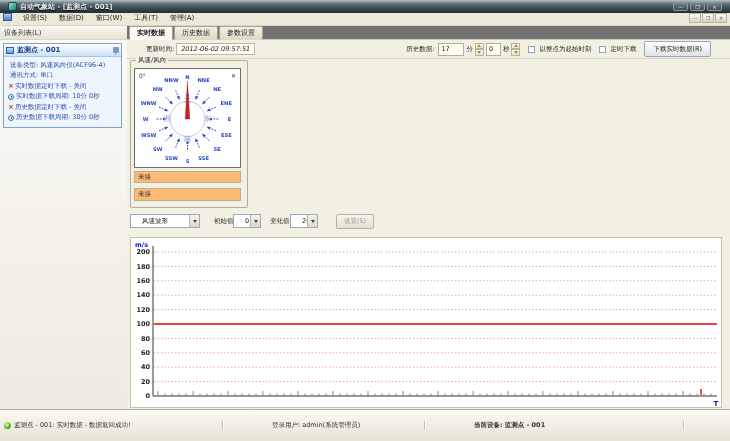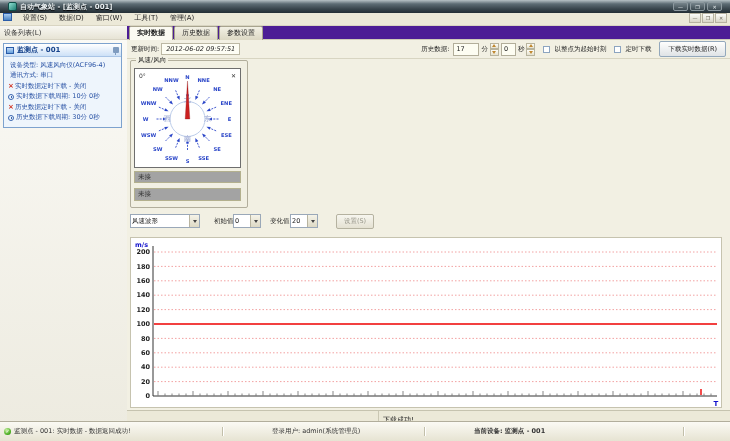--- a/index.html
+++ b/index.html
@@ -45,29 +45,29 @@
   .dp-body { padding:3px 2px 4px 3px; font-size:6.5px; color:#2a53a5; }
   .dp-line { display:flex; align-items:center; height:10.5px; white-space:nowrap; overflow:hidden; }
   .dp-pad { width:3px; flex:none; }
   .icon-cross { width:8px; flex:none; text-align:center; color:#d03020; font-weight:bold; font-size:7px; }
   .icon-clock { width:6px; height:6px; flex:none; border:1px solid #3a66b0; border-radius:50%;
     margin:0 2px 0 1px; position:relative; }
   .icon-clock::after { content:""; position:absolute; left:2px; top:1px; width:1px; height:2px; background:#3a66b0; }
 
   
   .main { position:absolute; left:127px; top:26px; right:0; bottom:14px; background:#f2f0e3; }
-  .tabstrip { position:absolute; top:0; left:0; right:0; height:14px; background:#4c1d95;
+  .tabstrip { position:absolute; top:0; left:0; right:0; height:14px; background:#737373;
     border-bottom:1px solid #cfccb8; padding-left:2px; }
   .tab { display:inline-block; height:14px; line-height:13px; padding:0 7px; margin-right:1px;
     border:1px solid #a8a48e; border-bottom:none; border-radius:2px 2px 0 0; vertical-align:bottom;
     background:linear-gradient(#f2f0e4,#dcd8c4); font-size:7px; }
   .tab.active { background:#fbfaf2; font-weight:bold; }
 
   .toolbar { position:absolute; top:14px; left:0; right:0; height:19px; display:flex; align-items:center;
-    padding:0 4px; background:#f2f0e3; border-bottom:1px solid #d8d5c2; font-size:6.5px; }
+    padding:0 19px; background:#f2f0e3; border-bottom:1px solid #d8d5c2; font-size:6.5px; }
   .tb-label { margin-right:2px; white-space:nowrap; }
   .update-box { border:1px solid #bcb8a4; background:#fdfdf4; padding:1px 4px; white-space:nowrap;font-style:italic; }
   .tb-right { margin-left:auto; display:flex; align-items:center; gap:2px; }
   .textbox { height:13px; border:1px solid #b2ae9a; background:#fdfdf2; padding:0 2px; line-height:11px; }
   .txt-min { width:26px; } .txt-sec { width:15px; }
   .spin { width:9px; height:13px; display:flex; flex-direction:column; }
   .spin span { flex:1; border:1px solid #b8b49e; background:linear-gradient(#fdfdf8,#e6e2cf);
     display:flex; align-items:center; justify-content:center; }
   .spin .up::after { content:""; border-left:2px solid transparent; border-right:2px solid transparent;
     border-bottom:3px solid #c08830; }
@@ -76,48 +76,48 @@
   .cb { width:7px; height:7px; border:1px solid #8ca4c0; background:#fff; flex:none; margin:0 2px 0 6px; }
   .btn { height:16px; border:1px solid #93a8bc; border-radius:2px; margin-left:6px;
     background:linear-gradient(#fefefd,#dfe3e6); padding:0 8px; line-height:14px; white-space:nowrap; }
 
   
   .groupbox { position:absolute; left:3px; top:34px; width:118px; height:148px;
     border:1px solid #b2ae9c; border-radius:2px; }
   .gb-label { position:absolute; top:-5px; left:5px; background:#f2f0e3; padding:0 2px; font-size:6.5px; }
   .compass-box { position:absolute; left:3px; top:7px; width:107px; height:100px;
     background:#fff; border:1px solid #6e6e6e; }
-  .yfield { position:absolute; left:3px; width:107px; background:#a3a3a3; border:1px solid #b3b08e;
+  .yfield { position:absolute; left:3px; width:107px; background:#fdba74; border:1px solid #b3b08e;
     font-size:6.5px; color:#333; padding:1px 0 0 3px; }
   .yf1 { top:110px; height:12px; } .yf2 { top:127px; height:13px; }
 
   
   .controls { position:absolute; top:188px; left:0; right:0; height:16px; font-size:6.5px; }
   .combo { position:absolute; height:14px; background:#fff; border:1px solid #9aa8b8;
-    line-height:12px; padding-left:1px; }
+    line-height:12px; padding-left:11px; }
   .combo i { position:absolute; right:0; top:0; bottom:0; width:10px;
     background:linear-gradient(#f5f3e8,#ddd9c5); border-left:1px solid #b8b4a0;
     display:flex; align-items:center; justify-content:center; }
   .combo i::after { content:""; border-left:2.5px solid transparent; border-right:2.5px solid transparent;
     border-top:3px solid #444; }
   .ctl-lbl { position:absolute; top:3px; }
   .btn-disabled { position:absolute; left:209px; top:0; width:38px; height:15px; text-align:center;
     line-height:13px; color:#9a988c; border:1px solid #b5b2a0; border-radius:2px;
     background:linear-gradient(#f7f6ef,#e4e1d2); }
 
   .chart-panel { position:absolute; left:3px; top:211px; width:592px; height:171px;
     background:#fff; border:1px solid #c6c3af; }
 
   .dl-strip { position:absolute; left:0; right:0; top:384px; height:34px;
     background:#ece9d8; border-top:1px solid #c6c3af; }
   .dl-sep { position:absolute; left:251px; top:0; bottom:0; width:1px; background:#cac7b3; }
   .dl-text { position:absolute; left:256px; top:4px; font-size:7px; color:#222; }
 
   
-  .statusbar { position:absolute; left:0; right:0; bottom:0; height:20px;
+  .statusbar { position:absolute; left:0; right:0; bottom:0; height:32px;
     background:linear-gradient(#fbfaf4,#e6e3d2); border-top:1px solid #b2ae9c;
     display:flex; align-items:center; font-size:6.5px; color:#333;gap:45px; }
   .sb-sec { display:flex; align-items:center; padding-left:4px; height:100%; white-space:nowrap; overflow:hidden; }
   .s1 { width:177px; } .s2 { width:111px; } .s3 { width:168px;font-weight:bold; }
   .sb-sep { width:1px; height:9px; background:#c2bfaa; box-shadow:1px 0 0 #fff; flex:none; }
   .green-icon { width:7px; height:7px; border-radius:50%; flex:none; margin-right:3px;
     background:radial-gradient(circle at 35% 30%,#c9f2a2,#43a81a 70%,#2c7a10);
     color:#fff; font-size:5px; line-height:7px; text-align:center; }
   .green-icon::after { content:"✓"; }
 </style>

